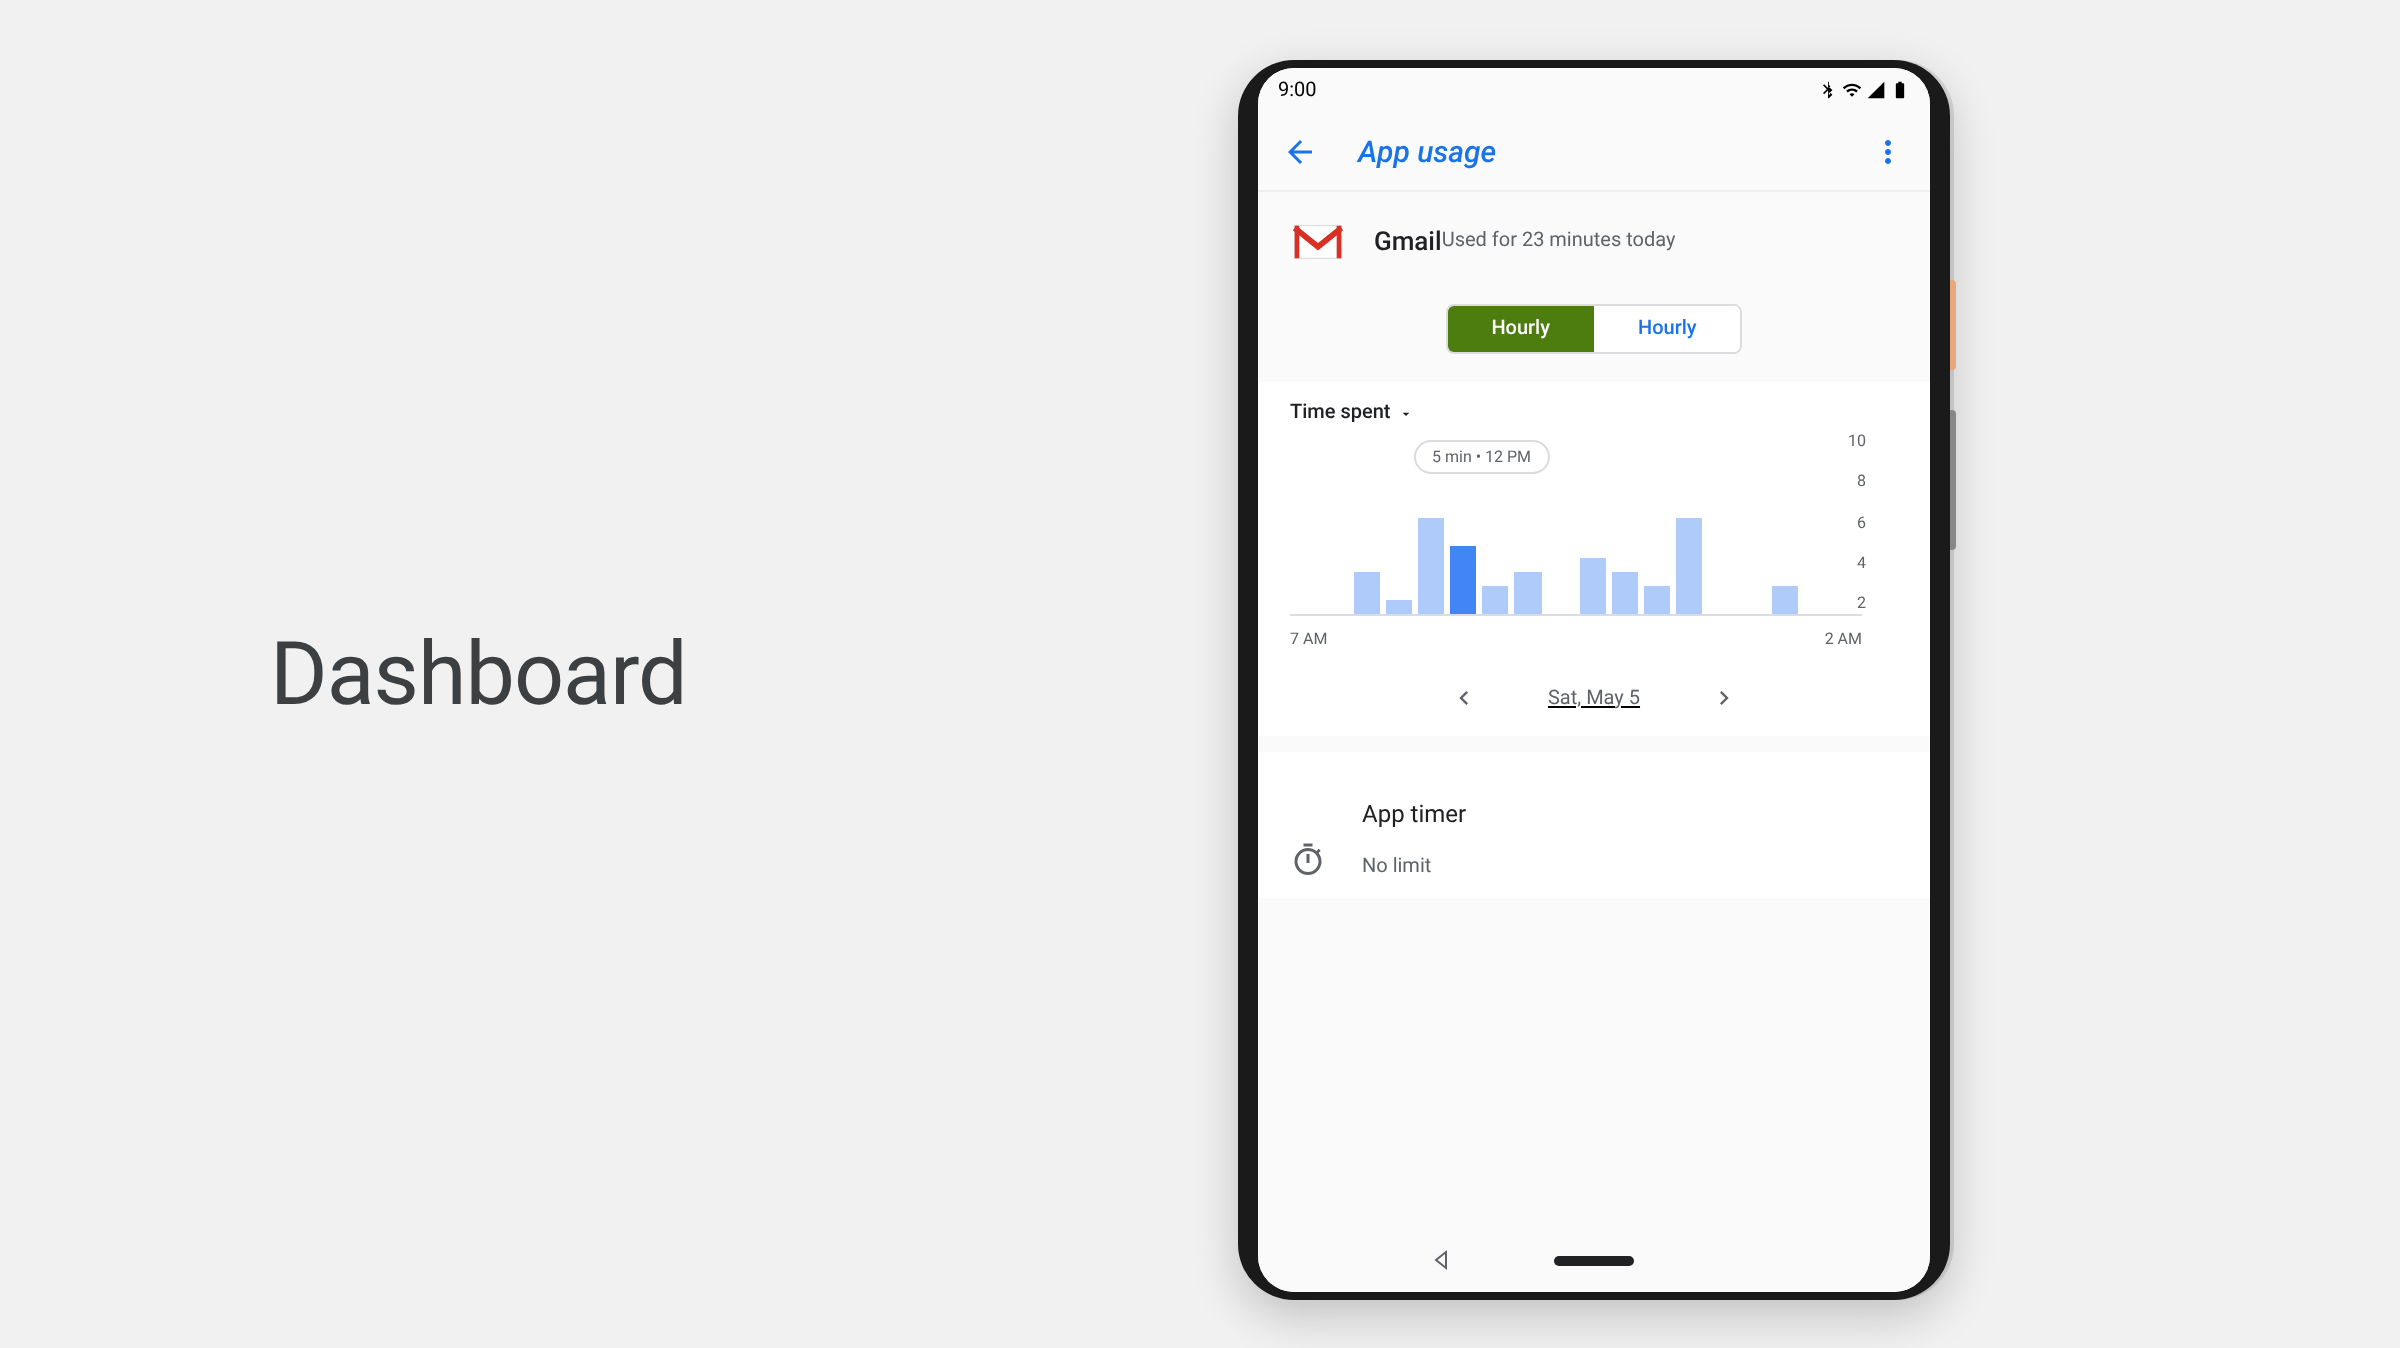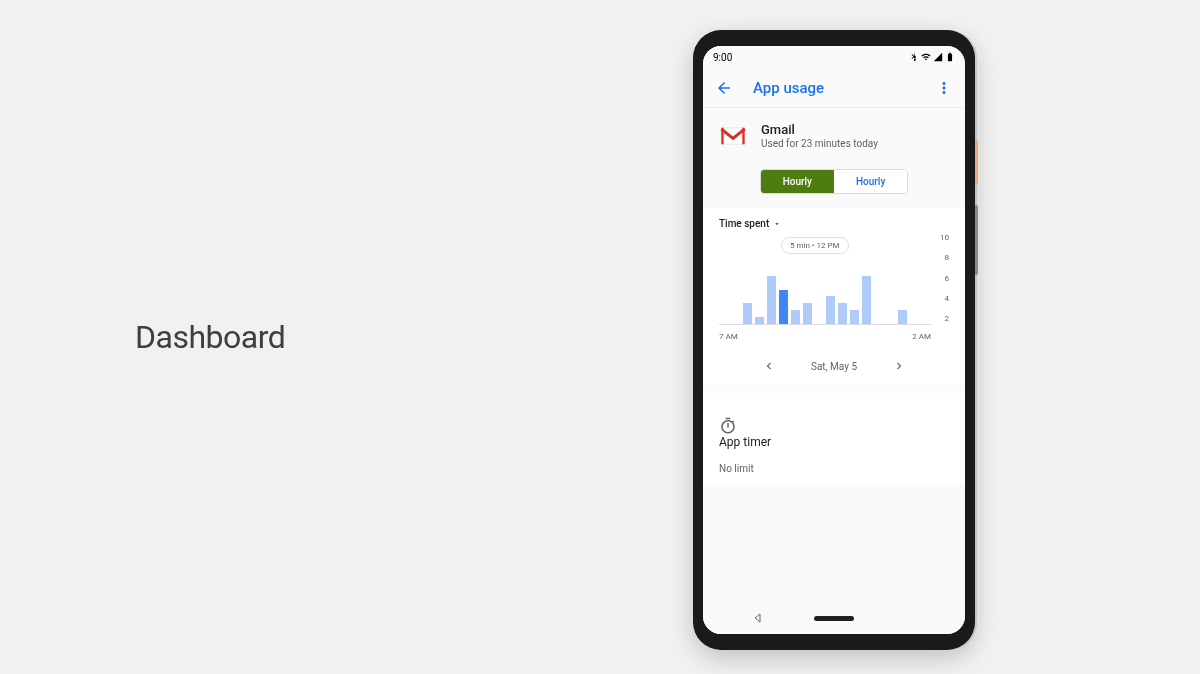--- a/index.html
+++ b/index.html
@@ -15,35 +15,35 @@
       background: #f1f1f1;
       position: relative;
       overflow: hidden;
     }
     
     .slide-title {
       position: absolute;
       left: 135px;
       top: 50%;
       transform: translateY(-50%);
-      font-size: 32px;
+      font-size: 44px;
       font-weight: 400;
       color: #3c4043;
       letter-spacing: -0.5px;
     }
     
     .phone-frame {
       position: absolute;
       right: 225px;
       top: 30px;
-      width: 282px;
+      width: 356px;
       height: 620px;
       background: #1a1a1a;
       border-radius: 28px;
-      padding: 16px 10px;
+      padding: 4px 10px;
       box-shadow: 0 8px 24px rgba(0,0,0,0.2), 2px 0 0 rgba(0,0,0,0.1);
     }
     
     .phone-button-right-1 {
       position: absolute;
       right: -3px;
       top: 110px;
       width: 3px;
       height: 45px;
       background: #e8a87c;
@@ -105,20 +105,21 @@
       height: 18px;
       color: #1a73e8;
       cursor: pointer;
     }
     
     .app-bar-title {
       margin-left: 20px;
       font-size: 15px;
       font-weight: 500;
       color: #1a73e8;
+      font-style: italic;
     }
     
     .more-icon {
       margin-left: auto;
       width: 18px;
       height: 18px;
       color: #1a73e8;
       cursor: pointer;
     }
     
@@ -130,21 +131,21 @@
     }
     
     .gmail-icon {
       width: 28px;
       height: 22px;
       margin-right: 14px;
     }
     
     .app-info {
       display: flex;
-      flex-direction: column;
+      flex-direction: row;
     }
     
     .app-name {
       font-size: 13px;
       font-weight: 500;
       color: #202124;
     }
     
     .usage-text {
       font-size: 10px;
@@ -205,21 +206,21 @@
       margin-left: 4px;
     }
     
     .chart-container {
       position: relative;
       height: 100px;
     }
     
     .y-axis {
       position: absolute;
-      right: 0;
+      right: 16px;
       top: -8px;
       height: 90px;
       display: flex;
       flex-direction: column;
       justify-content: space-between;
       font-size: 8px;
       color: #5f6368;
       text-align: right;
     }
     
@@ -270,20 +271,21 @@
       margin-top: 16px;
     }
     
     .date-nav {
       display: flex;
       align-items: center;
       justify-content: center;
       gap: 35px;
       padding: 10px 0 12px;
       background: #fff;
+      text-decoration: underline;
     }
     
     .nav-arrow {
       width: 14px;
       height: 14px;
       color: #5f6368;
       cursor: pointer;
     }
     
     .date-label {
@@ -299,25 +301,24 @@
     
     .settings-heading {
       font-size: 11px;
       font-weight: 500;
       color: #1a73e8;
       margin-bottom: 14px;
     }
     
     .settings-item {
       display: flex;
-      align-items: flex-start;
+      align-items: flex-end;
       padding: 10px 0;
       cursor: pointer;
       border-bottom: 1px solid #eee;
-      flex-direction: column;
     }
     
     .settings-item:last-child {
       border-bottom: none;
     }
     
     .settings-icon {
       width: 18px;
       height: 18px;
       margin-right: 18px;

